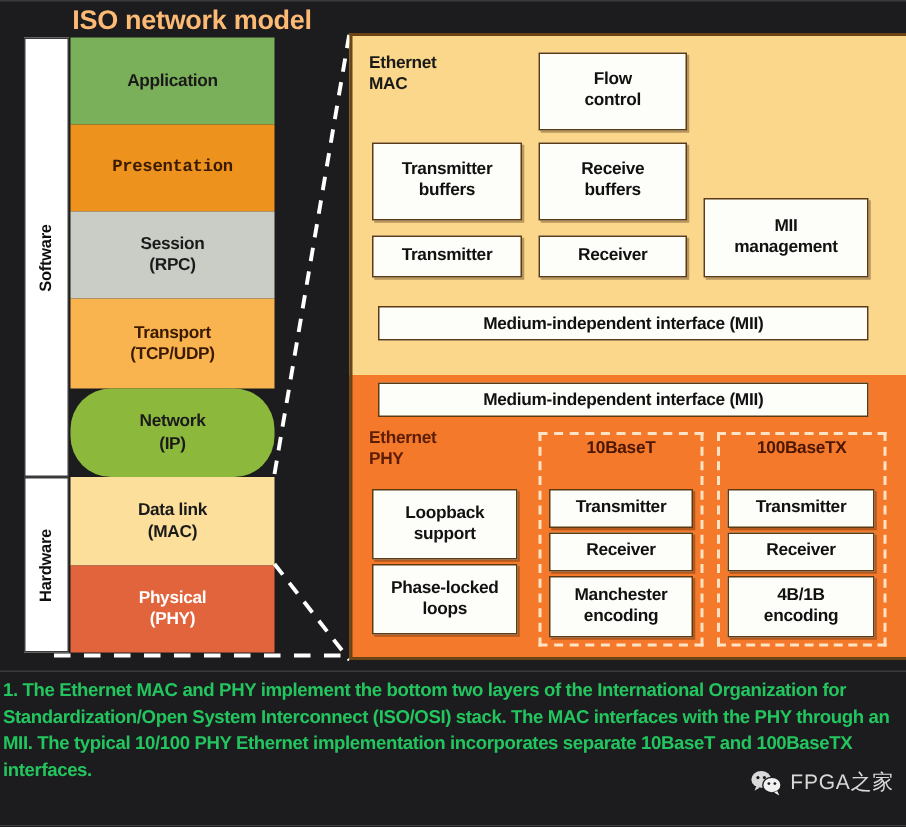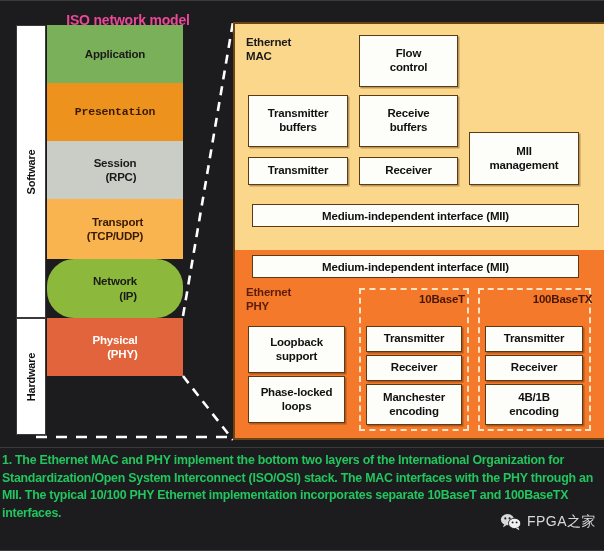--- a/index.html
+++ b/index.html
@@ -15,25 +15,25 @@
     width: 604px;
     height: 551px;
     background: #1c1c1e;
     overflow: hidden;
   }
 
   
   .fig-title {
     position: absolute;
     left: 48px;
-    top: 12px;
+    top: 3px;
     width: 160px;
     text-align: center;
-    color: #ec4899;
-    font-size: 14px;
+    color: #fdba74;
+    font-size: 18px;
     font-weight: bold;
     letter-spacing: -0.2px;
   }
 
   
   .iso-wrap {
     position: absolute;
     left: 16px;
     top: 25px;
     width: 167px;
@@ -70,21 +70,21 @@
     box-sizing: border-box;
     display: flex;
     align-items: center;
     justify-content: center;
     text-align: center;
     font-size: 11.5px;
     font-weight: bold;
     line-height: 1.22;
     letter-spacing: -0.2px;
   }
-  .layer span { display: block; white-space: pre-line; text-align: right; }
+  .layer span { display: block; white-space: pre-line; }
 
   
   .panel {
     position: absolute;
     left: 233px;
     top: 22px;
     width: 371px;
     height: 418px;
   }
   .mac-region {
@@ -156,21 +156,20 @@
   .dashgroup-title {
     position: absolute;
     top: 3px;
     left: 0;
     width: 100%;
     text-align: center;
     font-size: 11.5px;
     font-weight: bold;
     color: #4a1704;
     letter-spacing: -0.2px;
-    margin-left: 28px;
   }
 
   
   .connectors {
     position: absolute;
     left: 0; top: 0;
     width: 604px;
     height: 551px;
     pointer-events: none;
   }
@@ -238,20 +237,24 @@
         <span>Session
 (RPC)</span>
       </div>
       <div class="layer" style="height:60px; background:#f9b450; color:#3a1a00;">
         <span>Transport
 (TCP/UDP)</span>
       </div>
       <div class="layer" style="height:59px; background:#8cb93c; color:#1a1a1a;border-radius:27px;">
         <span>Network
 (IP)</span>
+      </div>
+      <div class="layer" style="height:59px; background:#fbdf9a; color:#1a1a1a;">
+        <span>Data link
+(MAC)</span>
       </div>
       <div class="layer" style="height:58px; background:#e2643c; color:#ffffff;">
         <span>Physical
 (PHY)</span>
       </div>
     </div>
   </div>
 
   <svg class="connectors" viewBox="0 0 604 551">
     <line x1="183" y1="316" x2="233" y2="22" stroke="#ffffff" stroke-width="2.6" stroke-dasharray="9,7"></line>

